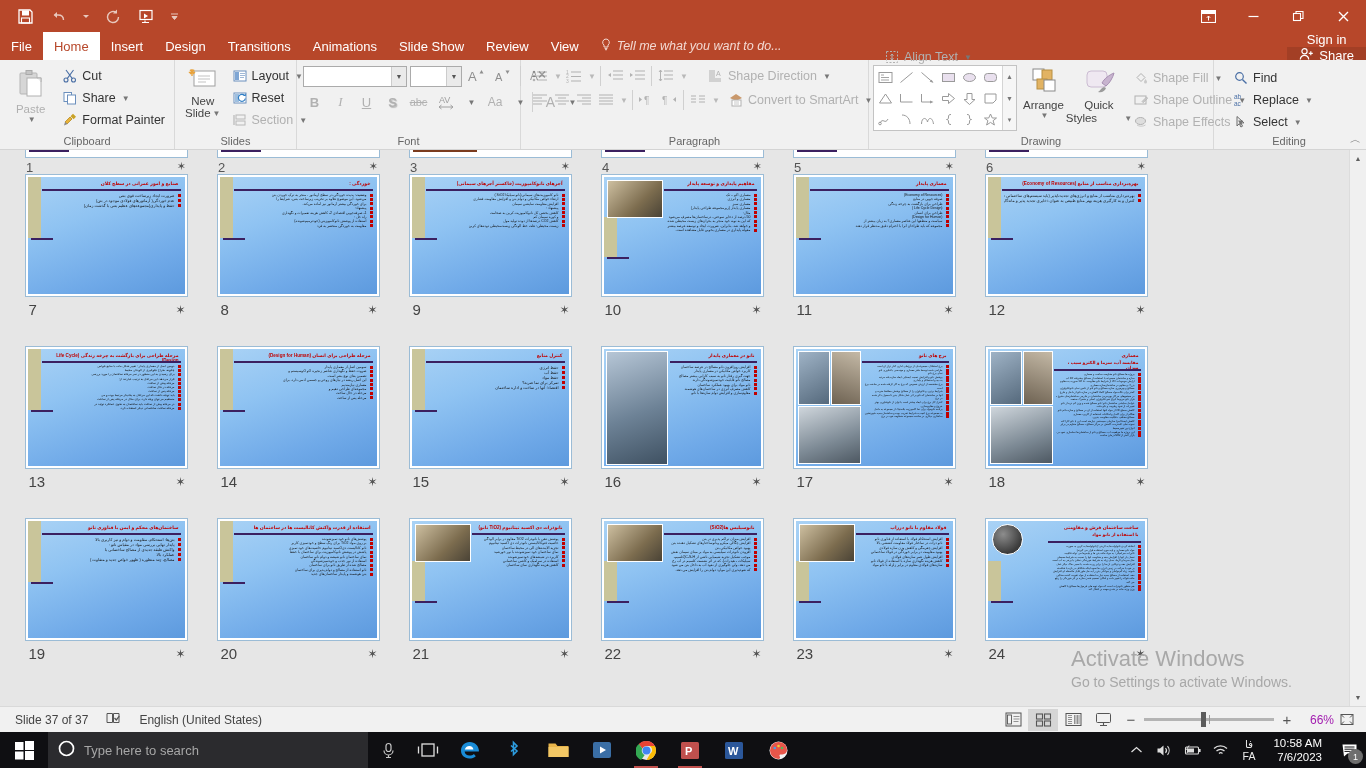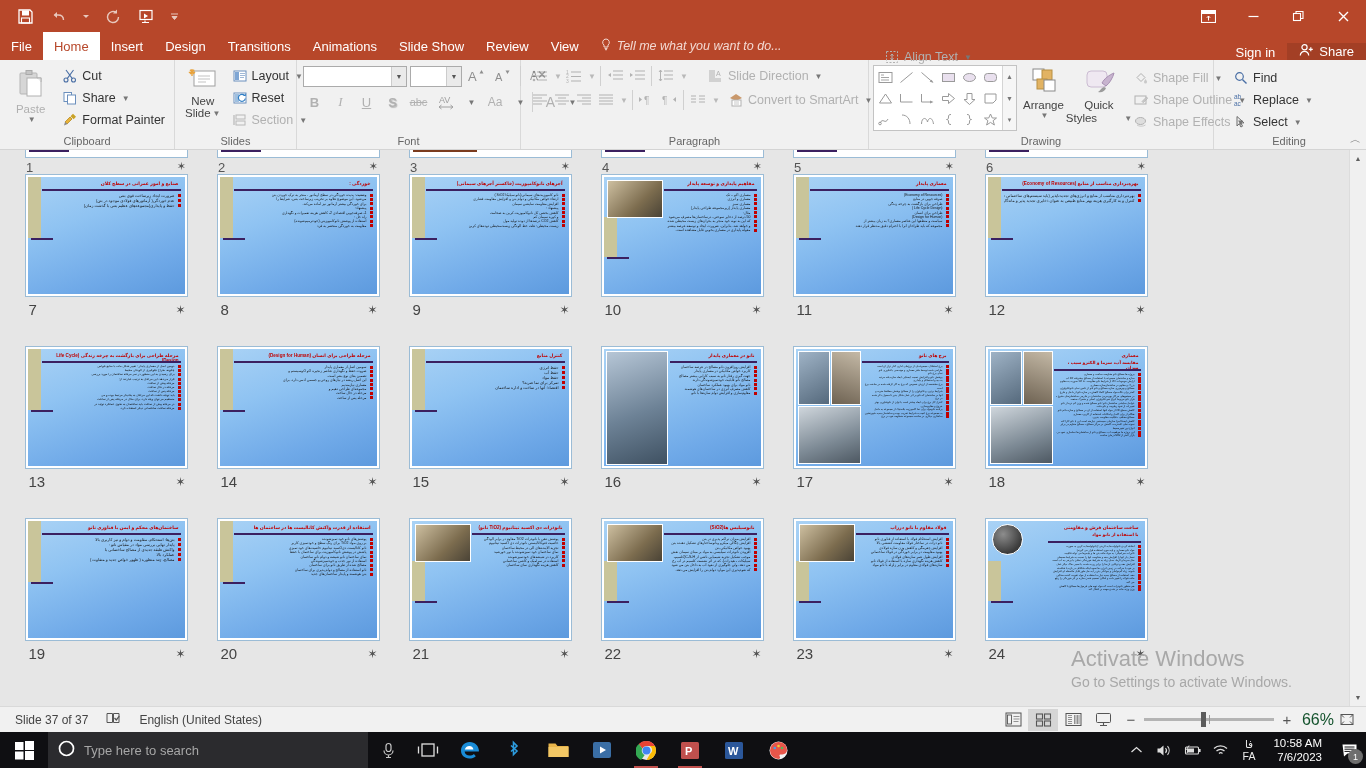--- a/index.html
+++ b/index.html
@@ -37,21 +37,21 @@
   }
   .tab{
     padding:0 11px;display:flex;align-items:center;cursor:pointer;white-space:nowrap;
   }
   .tab.active{background:#fff;color:#b7472a;font-weight:normal;}
   .tellme{
     display:flex;align-items:center;gap:5px;padding:0 10px;font-style:italic;
     color:#f3d9d2;font-size:12.5px;cursor:pointer;
   }
   .signin-area{
-    margin-left:auto;display:flex;align-items:flex-end;font-size:13px;
+    margin-left:auto;display:flex;align-items:center;font-size:13px;flex-direction:column;
   }
   .signin{padding:0 12px;display:flex;align-items:center;cursor:pointer;}
   .share{
     padding:0 12px;display:flex;align-items:center;gap:5px;cursor:pointer;background:#a33f25;
   }
 
   
   .ribbon{
     height:90px;background:#f1f1f1;display:flex;align-items:stretch;
     border-bottom:1px solid #d4d4d4;position:relative;
@@ -213,21 +213,21 @@
     display:flex;align-items:center;gap:6px;margin:0 6px;
   }
   .zs-track{
     width:130px;height:3px;background:#b4b4b4;position:relative;cursor:pointer;
   }
   .zs-mid{position:absolute;left:50%;top:-3px;width:1px;height:9px;background:#9a9a9a;}
   .zs-handle{
     position:absolute;left:44%;top:-6px;width:5px;height:15px;background:#5c5c5c;cursor:pointer;
   }
   .zs-sign{font-size:15px;color:#555;cursor:pointer;width:14px;text-align:center;}
-  .zoom-pct{font-size:16px;color:#14532d;width:34px;text-align:right;}
+  .zoom-pct{font-size:12px;color:#a21caf;width:34px;text-align:right;}
   .fit-btn{width:26px;height:22px;display:flex;align-items:center;justify-content:center;cursor:pointer;color:#555;}
 
   
   .taskbar{
     position:absolute;left:0;right:0;bottom:0;height:36px;background:#0f0f12;
     display:flex;align-items:center;color:#fff;
   }
   .start{
     width:48px;height:36px;display:flex;align-items:center;justify-content:center;cursor:pointer;
   }
@@ -587,21 +587,21 @@
           </div>
         <div style="width:14px;"></div>
         <div class="small-btn disabled">
           <span class="icobox">
             <svg width="15" height="14" viewBox="0 0 15 14">
                 <path d="M1 1v12M3 1v12M5 1v12" stroke="#b1b1b1" stroke-width="1"></path>
                 <text x="7" y="7" font-size="7" fill="#b1b1b1" font-family="Liberation Sans">A</text>
                 <path d="M7 9v4M9 9v4M11 9v4" stroke="#b1b1b1" stroke-width="1"></path>
               </svg>
           </span>
-          <span>Slide Direction</span>
+          <span>Shape Direction</span>
           <span class="caret">▼</span>
         </div>
       </div>
       <div style="display:flex;align-items:center;padding:2px 2px 0 4px;">
         <div class="pbtn disabled">
           <svg width="16" height="12" viewBox="0 0 16 12">
               <path d="M1 1h14M1 4h9M1 7h14M1 10h9" stroke="#666" stroke-width="1.2"></path>
             </svg>
         </div>
         <div class="pbtn disabled">

